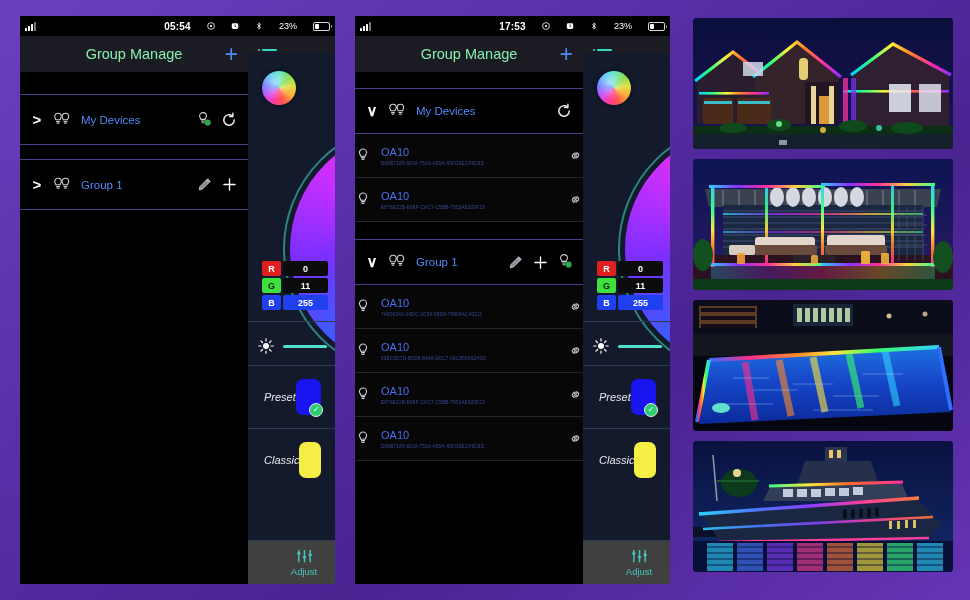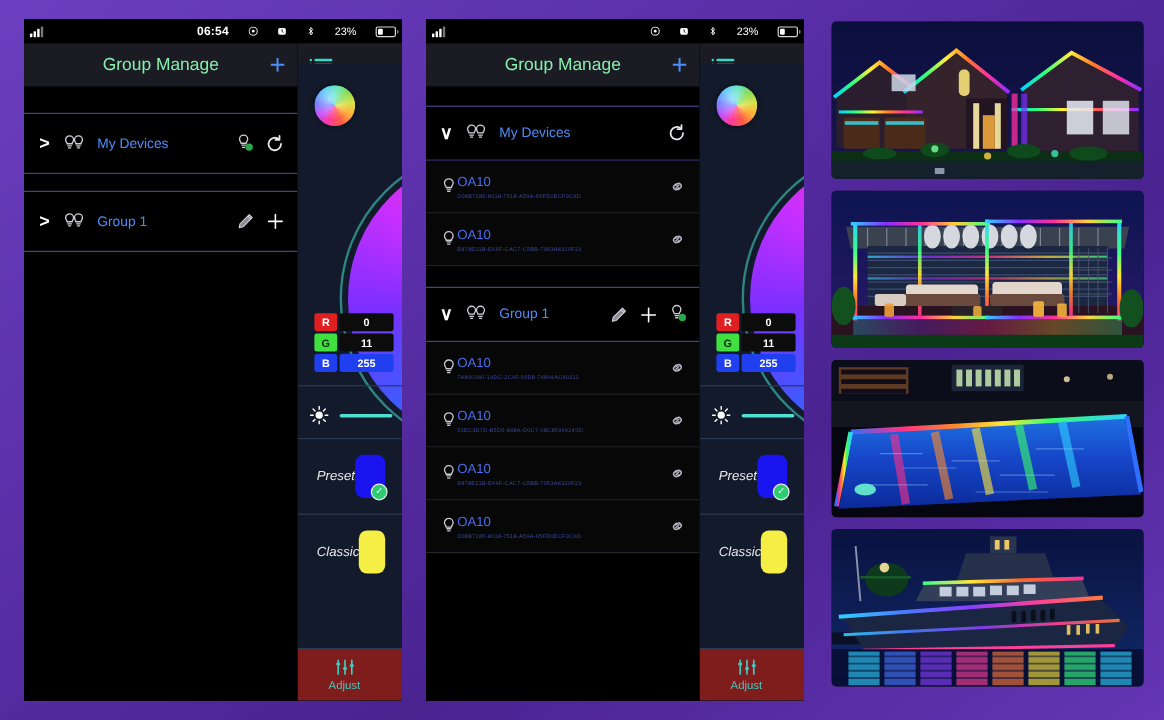--- a/index.html
+++ b/index.html
@@ -170,21 +170,22 @@
   .bulbs-ico { width: 20px; height: 18px; flex: none; }
   .bulb-ico  { width: 14px; height: 18px; flex: none; }
 
   
   .dev-row {
     height: 44px;
     background: #070708;
     border-bottom: 1px solid #25252c;
     display: flex;
     align-items: center;
-    padding: 0 12px;
+    padding: 0 1px;
+    gap: 11px;
   }
   .dev-texts { flex: 1; display: flex; flex-direction: column; gap: 3px; min-width: 0; }
   .dev-name { color: #4a6ff0; font-size: 11px; }
   .dev-uuid {
     color: #3b4a9c;
     font-size: 4.6px;
     letter-spacing: .25px;
     white-space: nowrap;
     overflow: hidden;
   }
@@ -306,24 +307,25 @@
     background: #2ecc71;
     border: 1.5px solid #e9ecef;
     display: flex; align-items: center; justify-content: center;
     color: #fff; font-size: 8px; line-height: 1;
   }
 
   .tabbar {
     position: absolute;
     left: 0; right: 0; bottom: 0;
     height: 44px;
-    background: #7f1d1d;
+    background: #404040;
     border-top: 1px solid #2c3a52;
     display: flex;
     align-items: center;
+    justify-content: flex-end;
   }
   .tab {
     flex: none;
     width: 62px;
     display: flex;
     flex-direction: column;
     align-items: center;
     gap: 3px;
     color: #45c8bd;
     font-size: 9.5px;
@@ -487,21 +489,21 @@
   </div>
 
   <div class="sb-wrap">
     <div class="statusbar">
       <span class="sb-left">
         <i class="sb-bar b1"></i>
           <i class="sb-bar b2"></i>
           <i class="sb-bar b3"></i>
           <i class="sb-bar b4"></i>
       </span>
-      <span class="sb-time">06:54</span>
+      <span class="sb-time">05:54</span>
       <span class="sb-right">
         <svg class="sb-ico" viewBox="0 0 10 10">
           <circle cx="5" cy="5" r="4.2" fill="none" stroke="#fff" stroke-width="1"></circle>
           <circle cx="5" cy="5" r="1.4" fill="#fff"></circle>
         </svg>
         <svg class="sb-ico" viewBox="0 0 10 10">
           <rect x="1" y="1.6" width="8" height="7" rx="1.8" fill="#fff"></rect>
           <path d="M5 3.4v1.8l1.3.9" stroke="#000" stroke-width=".9" fill="none" stroke-linecap="round"></path>
         </svg>
         <svg class="sb-ico" viewBox="0 0 10 10">
@@ -758,20 +760,21 @@
   </div>
 
   <div class="sb-wrap">
     <div class="statusbar">
       <span class="sb-left">
         <i class="sb-bar b1"></i>
           <i class="sb-bar b2"></i>
           <i class="sb-bar b3"></i>
           <i class="sb-bar b4"></i>
       </span>
+      <span class="sb-time">17:53</span>
       <span class="sb-right">
         <svg class="sb-ico" viewBox="0 0 10 10">
           <circle cx="5" cy="5" r="4.2" fill="none" stroke="#fff" stroke-width="1"></circle>
           <circle cx="5" cy="5" r="1.4" fill="#fff"></circle>
         </svg>
         <svg class="sb-ico" viewBox="0 0 10 10">
           <rect x="1" y="1.6" width="8" height="7" rx="1.8" fill="#fff"></rect>
           <path d="M5 3.4v1.8l1.3.9" stroke="#000" stroke-width=".9" fill="none" stroke-linecap="round"></path>
         </svg>
         <svg class="sb-ico" viewBox="0 0 10 10">

